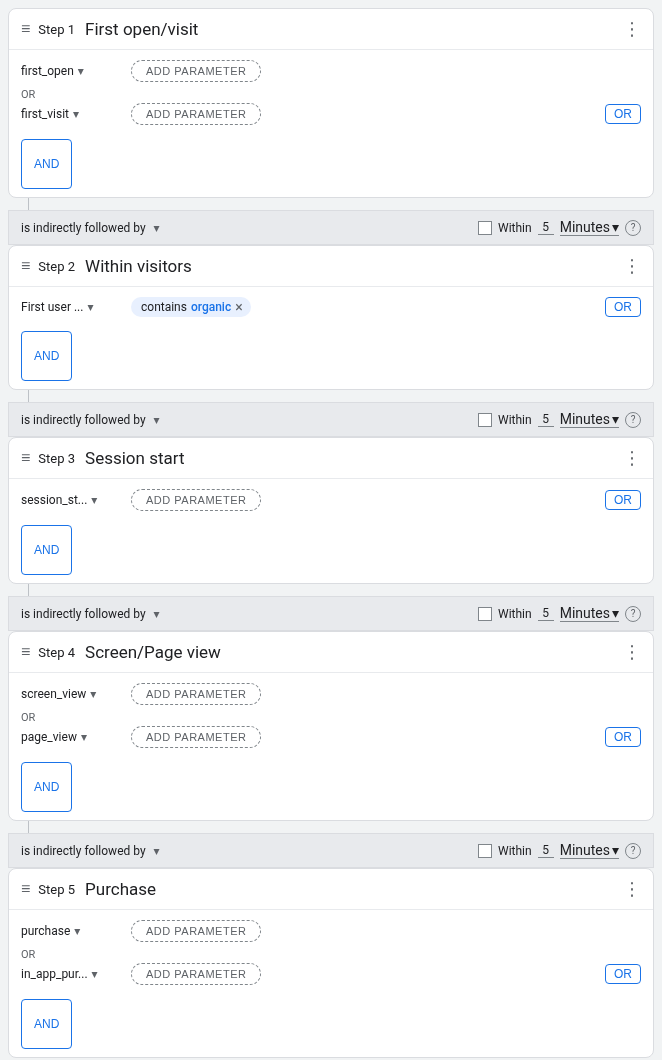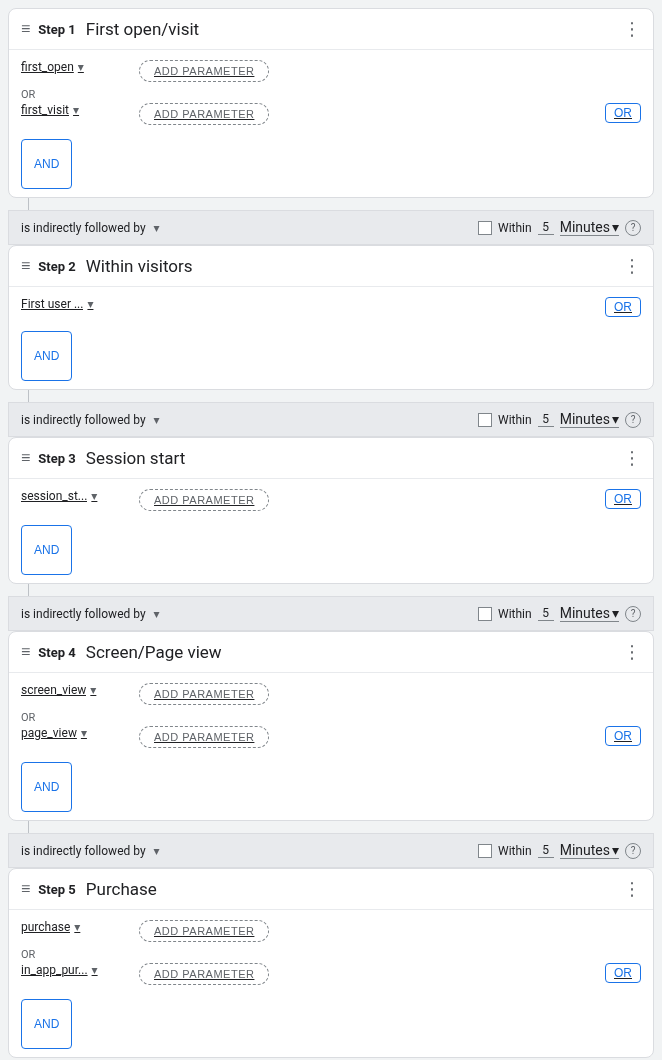--- a/index.html
+++ b/index.html
@@ -35,21 +35,21 @@
       gap: 8px;
     }
 
     .step-header-icon {
       color: #5f6368;
       font-size: 16px;
       line-height: 1;
     }
 
     .step-label {
-      font-weight: 700;
+      font-weight: 400;
       font-size: 13px;
       color: #202124;
     }
 
     .step-name {
       font-weight: 400;
       font-size: 17px;
       color: #202124;
       margin-left: 2px;
     }
@@ -61,24 +61,22 @@
       font-size: 18px;
       line-height: 1;
     }
 
     .step-body {
       padding: 10px 12px 8px 12px;
     }
 
     .event-row {
       display: flex;
-      align-items: flex-start;
+      align-items: center;
       margin-bottom: 4px;
-      gap: 8px;
-      text-decoration: underline;
     }
 
     .event-selector {
       display: flex;
       align-items: center;
       gap: 4px;
       min-width: 110px;
     }
 
     .event-name {
@@ -314,20 +312,27 @@
       <span class="step-label">Step 2</span>
       <span class="step-name">Within visitors</span>
       <span class="step-header-menu">⋮</span>
     </div>
     <div class="step-body">
       <div class="event-row">
         <div class="event-selector">
           <span class="event-name">First user ...</span>
           <span class="dropdown-arrow">▾</span>
         </div>
+        <div class="param-container">
+          <div class="tag-chip">
+            <span>contains</span>
+            <span class="tag-chip-value">organic</span>
+            <span class="tag-chip-close">×</span>
+          </div>
+        </div>
         <button class="or-badge">OR</button>
       </div>
       <div style="margin-top:8px;">
         <button class="and-btn">AND</button>
       </div>
     </div>
   </div>
 
   <div class="vert-line-wrap">
     <div class="vert-line"></div>

